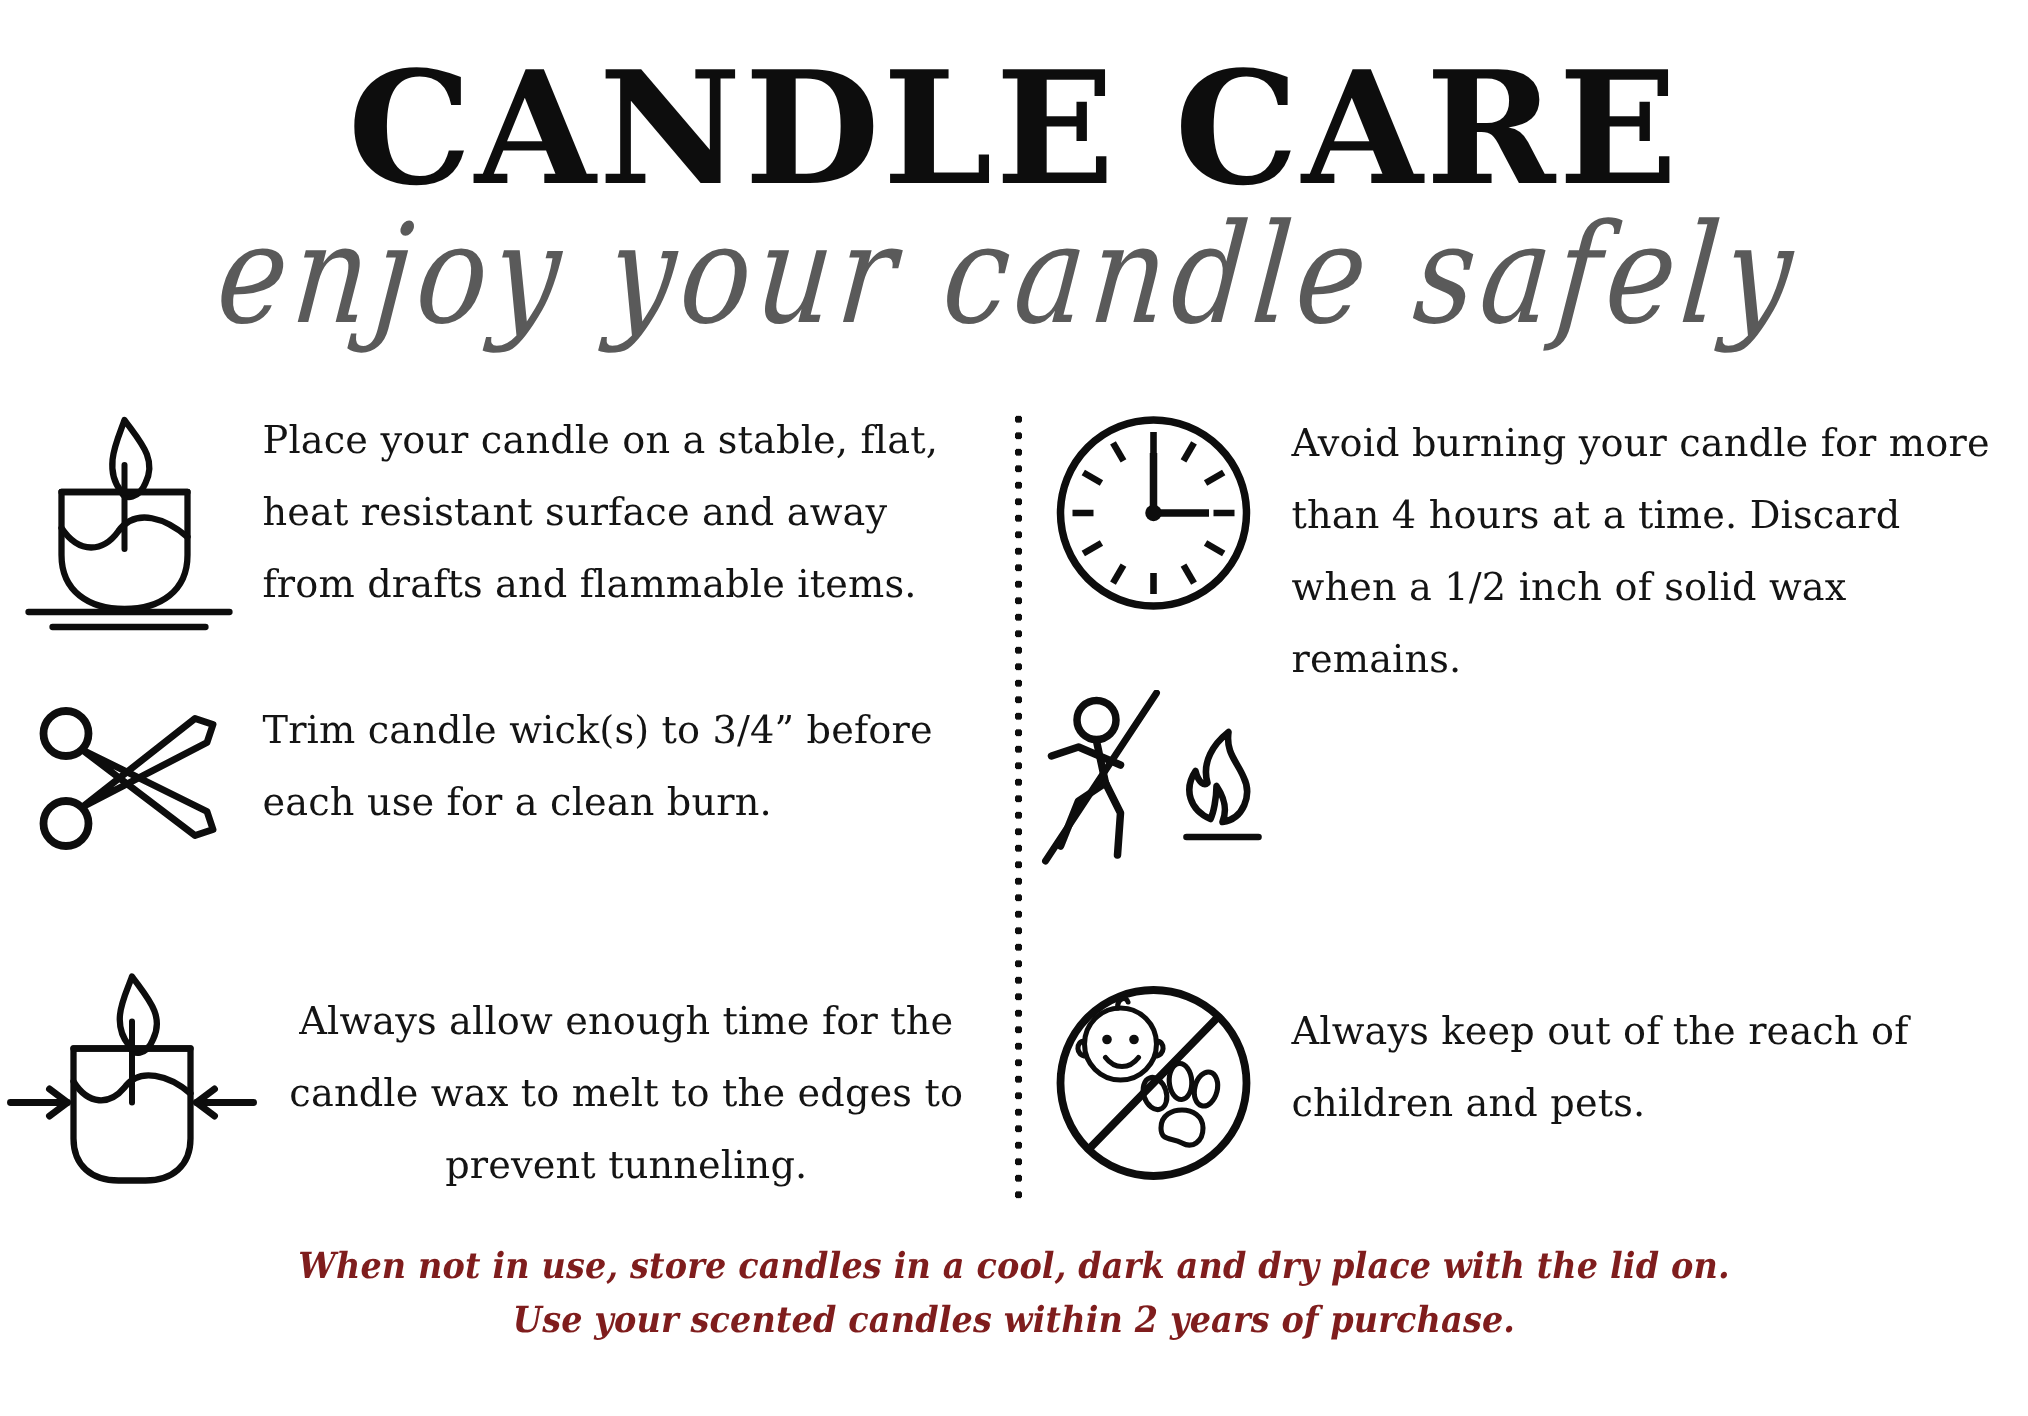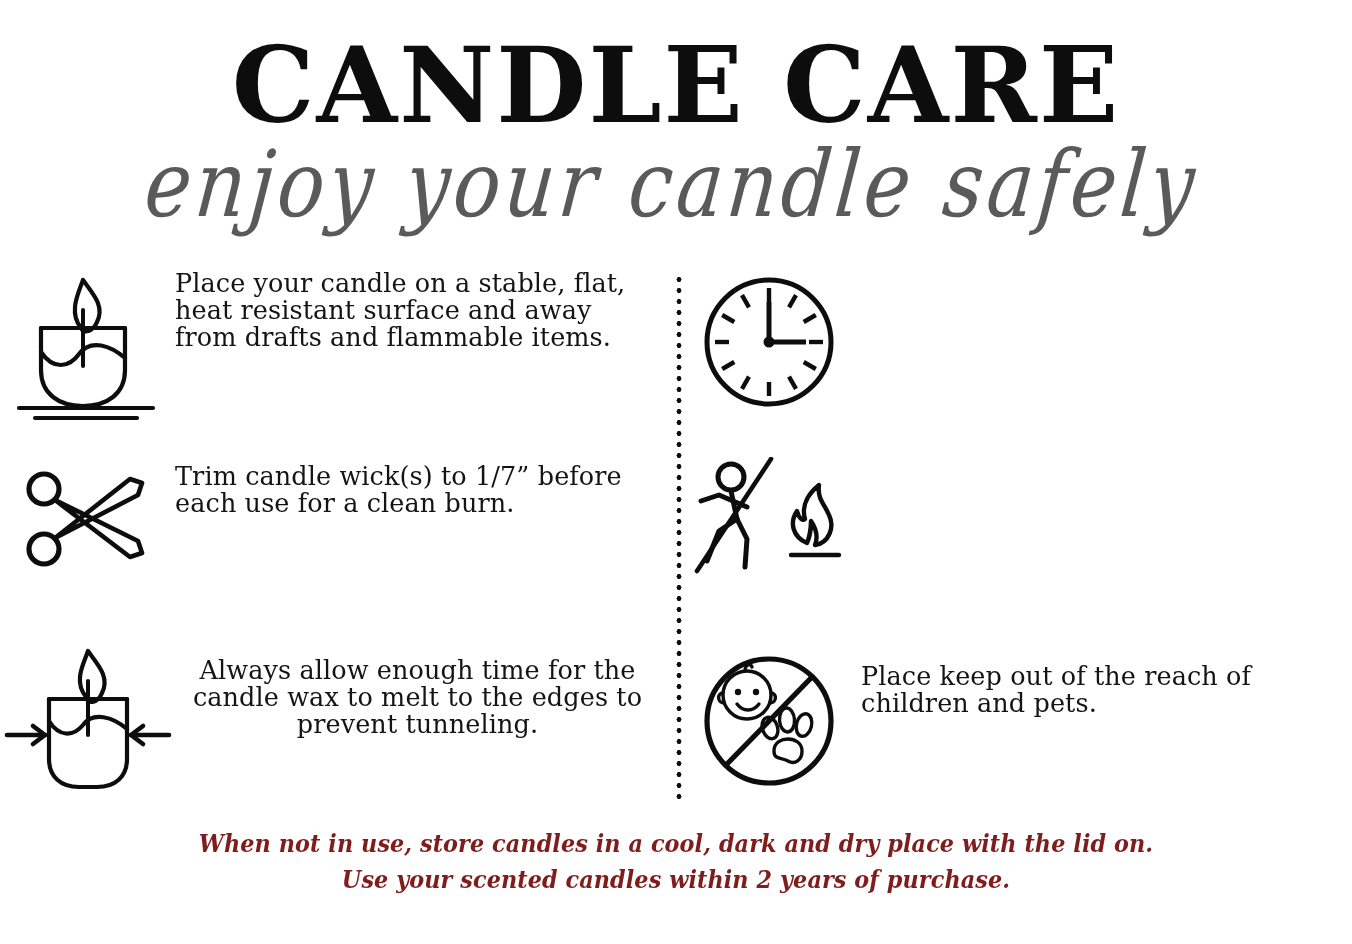--- a/index.html
+++ b/index.html
@@ -100,21 +100,21 @@
     padding-top: 6px;
   }
   .col-right .tip-icon {
     width: 185px;
     min-width: 185px;
   }
 
   .tip-text {
     font-family: "DejaVu Serif", "Liberation Serif", serif;
     font-size: 25.5px;
-    line-height: 27px;
+    line-height: 48px;
     color: #141414;
     padding-right: 16px;
     padding-top: 8px;
     letter-spacing: 0.1px;
   }
 
   
   .col-left  .tip-1 .tip-text { padding-top: 8px; }
   .col-left  .tip-2 .tip-text { padding-top: 18px; }
   .col-left  .tip-3 .tip-text { padding-top: 28px; text-align: center; }
@@ -206,21 +206,21 @@
 
             <circle cx="26" cy="28" r="15"></circle>
 
             <circle cx="26" cy="88" r="15"></circle>
 
             <path d="M37 39 L112 96 L124 92 L120 80 L37 39 Z" fill="none" stroke-width="4.6"></path>
 
             <path d="M37 77 L120 34 L124 22 L112 18 L37 77 Z" fill="none" stroke-width="4.6"></path>
           </svg>
         </div>
-        <div class="tip-text">Trim candle wick(s) to 1/7” before each use for a clean burn.</div>
+        <div class="tip-text">Trim candle wick(s) to 3/4” before each use for a clean burn.</div>
       </div>
 
       <div class="tip tip-3">
         <div class="tip-icon">
           <svg width="170" height="150" viewBox="0 0 170 150" fill="none" stroke="#0d0d0d" stroke-width="4.2" stroke-linecap="round" stroke-linejoin="round">
 
             <path d="M83 50 C 70 34, 81 16, 85 4 C 95 18, 107 30, 99 46 C 95 56, 85 58, 83 50 Z"></path>
 
             <path d="M85 34 L85 88" stroke-width="4"></path>
 
@@ -261,20 +261,21 @@
               <path d="M16 70 L30 70"></path>
               <path d="M23.2 43 L35.3 50"></path>
               <path d="M43 23.2 L50 35.3"></path>
             </g>
 
             <path d="M70 70 L70 30" stroke-width="5"></path>
             <path d="M70 70 L107 70" stroke-width="5"></path>
             <circle cx="70" cy="70" r="5.5" fill="#0d0d0d" stroke="none"></circle>
           </svg>
         </div>
+        <div class="tip-text">Avoid burning your candle for more than 4 hours at a time. Discard when a 1/2 inch of solid wax remains.</div>
       </div>
 
       <div class="tip tip-2">
         <div class="tip-icon">
           <svg width="160" height="120" viewBox="0 0 160 120" fill="none" stroke="#0d0d0d" stroke-width="5" stroke-linecap="round" stroke-linejoin="round">
 
             <circle cx="42" cy="20" r="13"></circle>
 
             <path d="M42 34 L48 62"></path>
 
@@ -314,21 +315,21 @@
 
             <g stroke-width="3.4" fill="none">
               <ellipse cx="71" cy="77" rx="7.5" ry="11" transform="rotate(-18 71 77)"></ellipse>
               <ellipse cx="88" cy="69" rx="7.5" ry="12" transform="rotate(-4 88 69)"></ellipse>
               <ellipse cx="105" cy="74" rx="7.5" ry="11.5" transform="rotate(14 105 74)"></ellipse>
               <path d="M75 100 C75 91, 83 88, 89 88 C96 88, 103 92, 103 100
                        C103 109, 96 114, 89 110 C82 106, 75 109, 75 100 Z"></path>
             </g>
           </svg>
         </div>
-        <div class="tip-text">Place keep out of the reach of children and pets.</div>
+        <div class="tip-text">Always keep out of the reach of children and pets.</div>
       </div>
 
     </div>
   </div>
 
   <div class="footer">
     <span class="fline">When not in use, store candles in a cool, dark and dry place with the lid on.</span>
     <span class="fline">Use your scented candles within 2 years of purchase.</span>
   </div>
 

